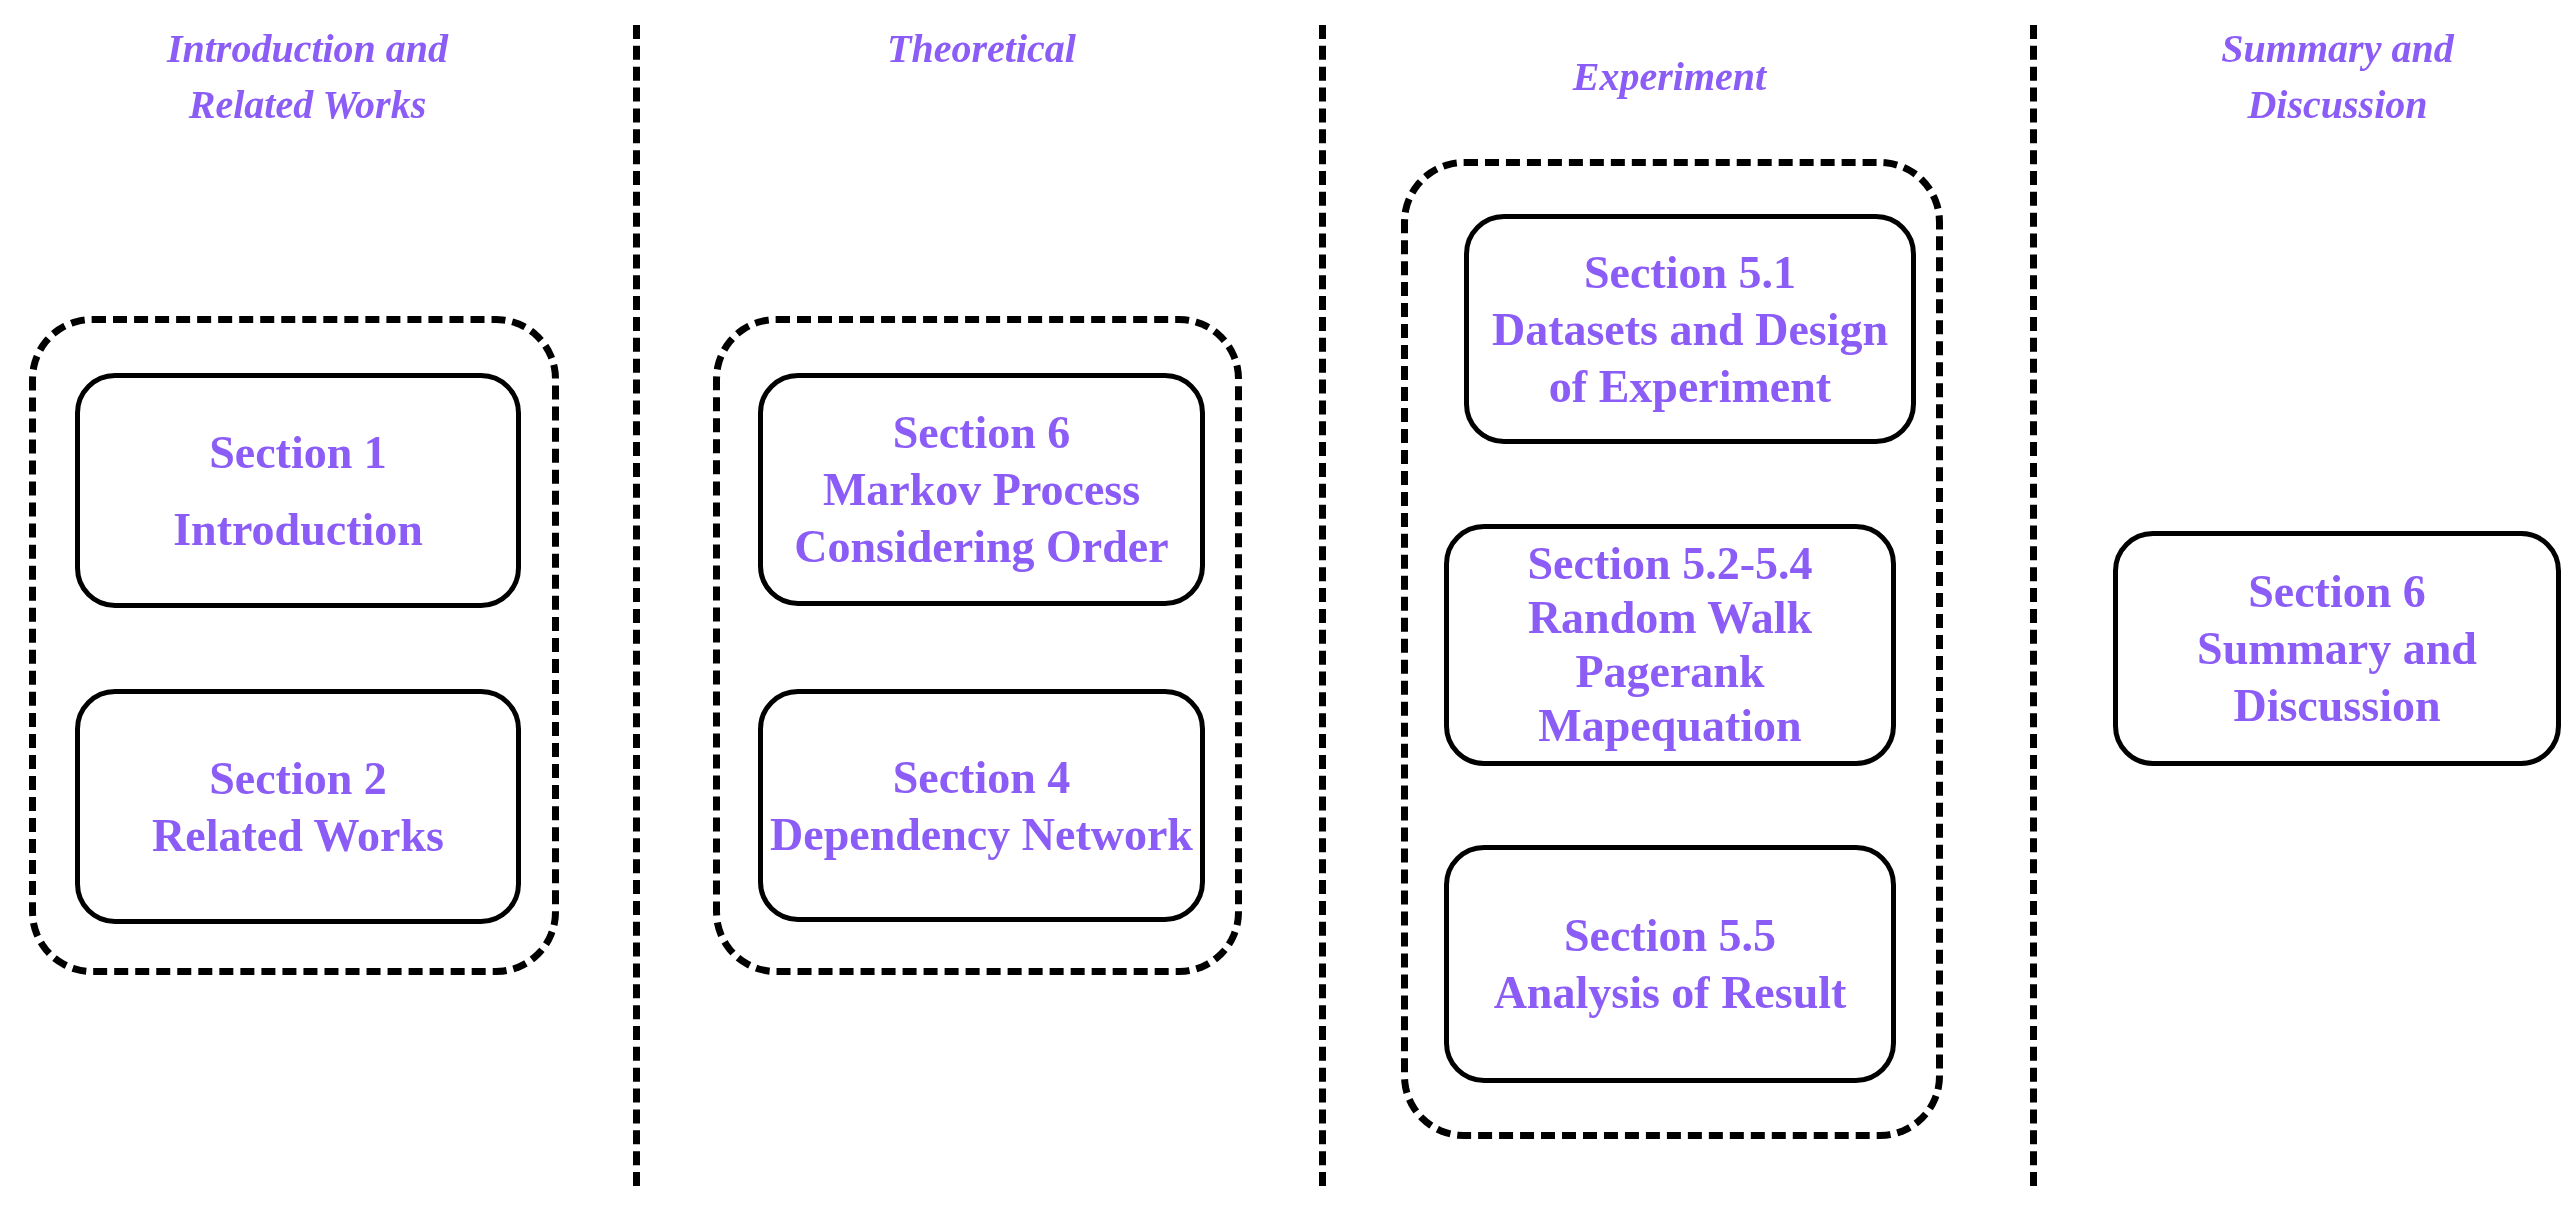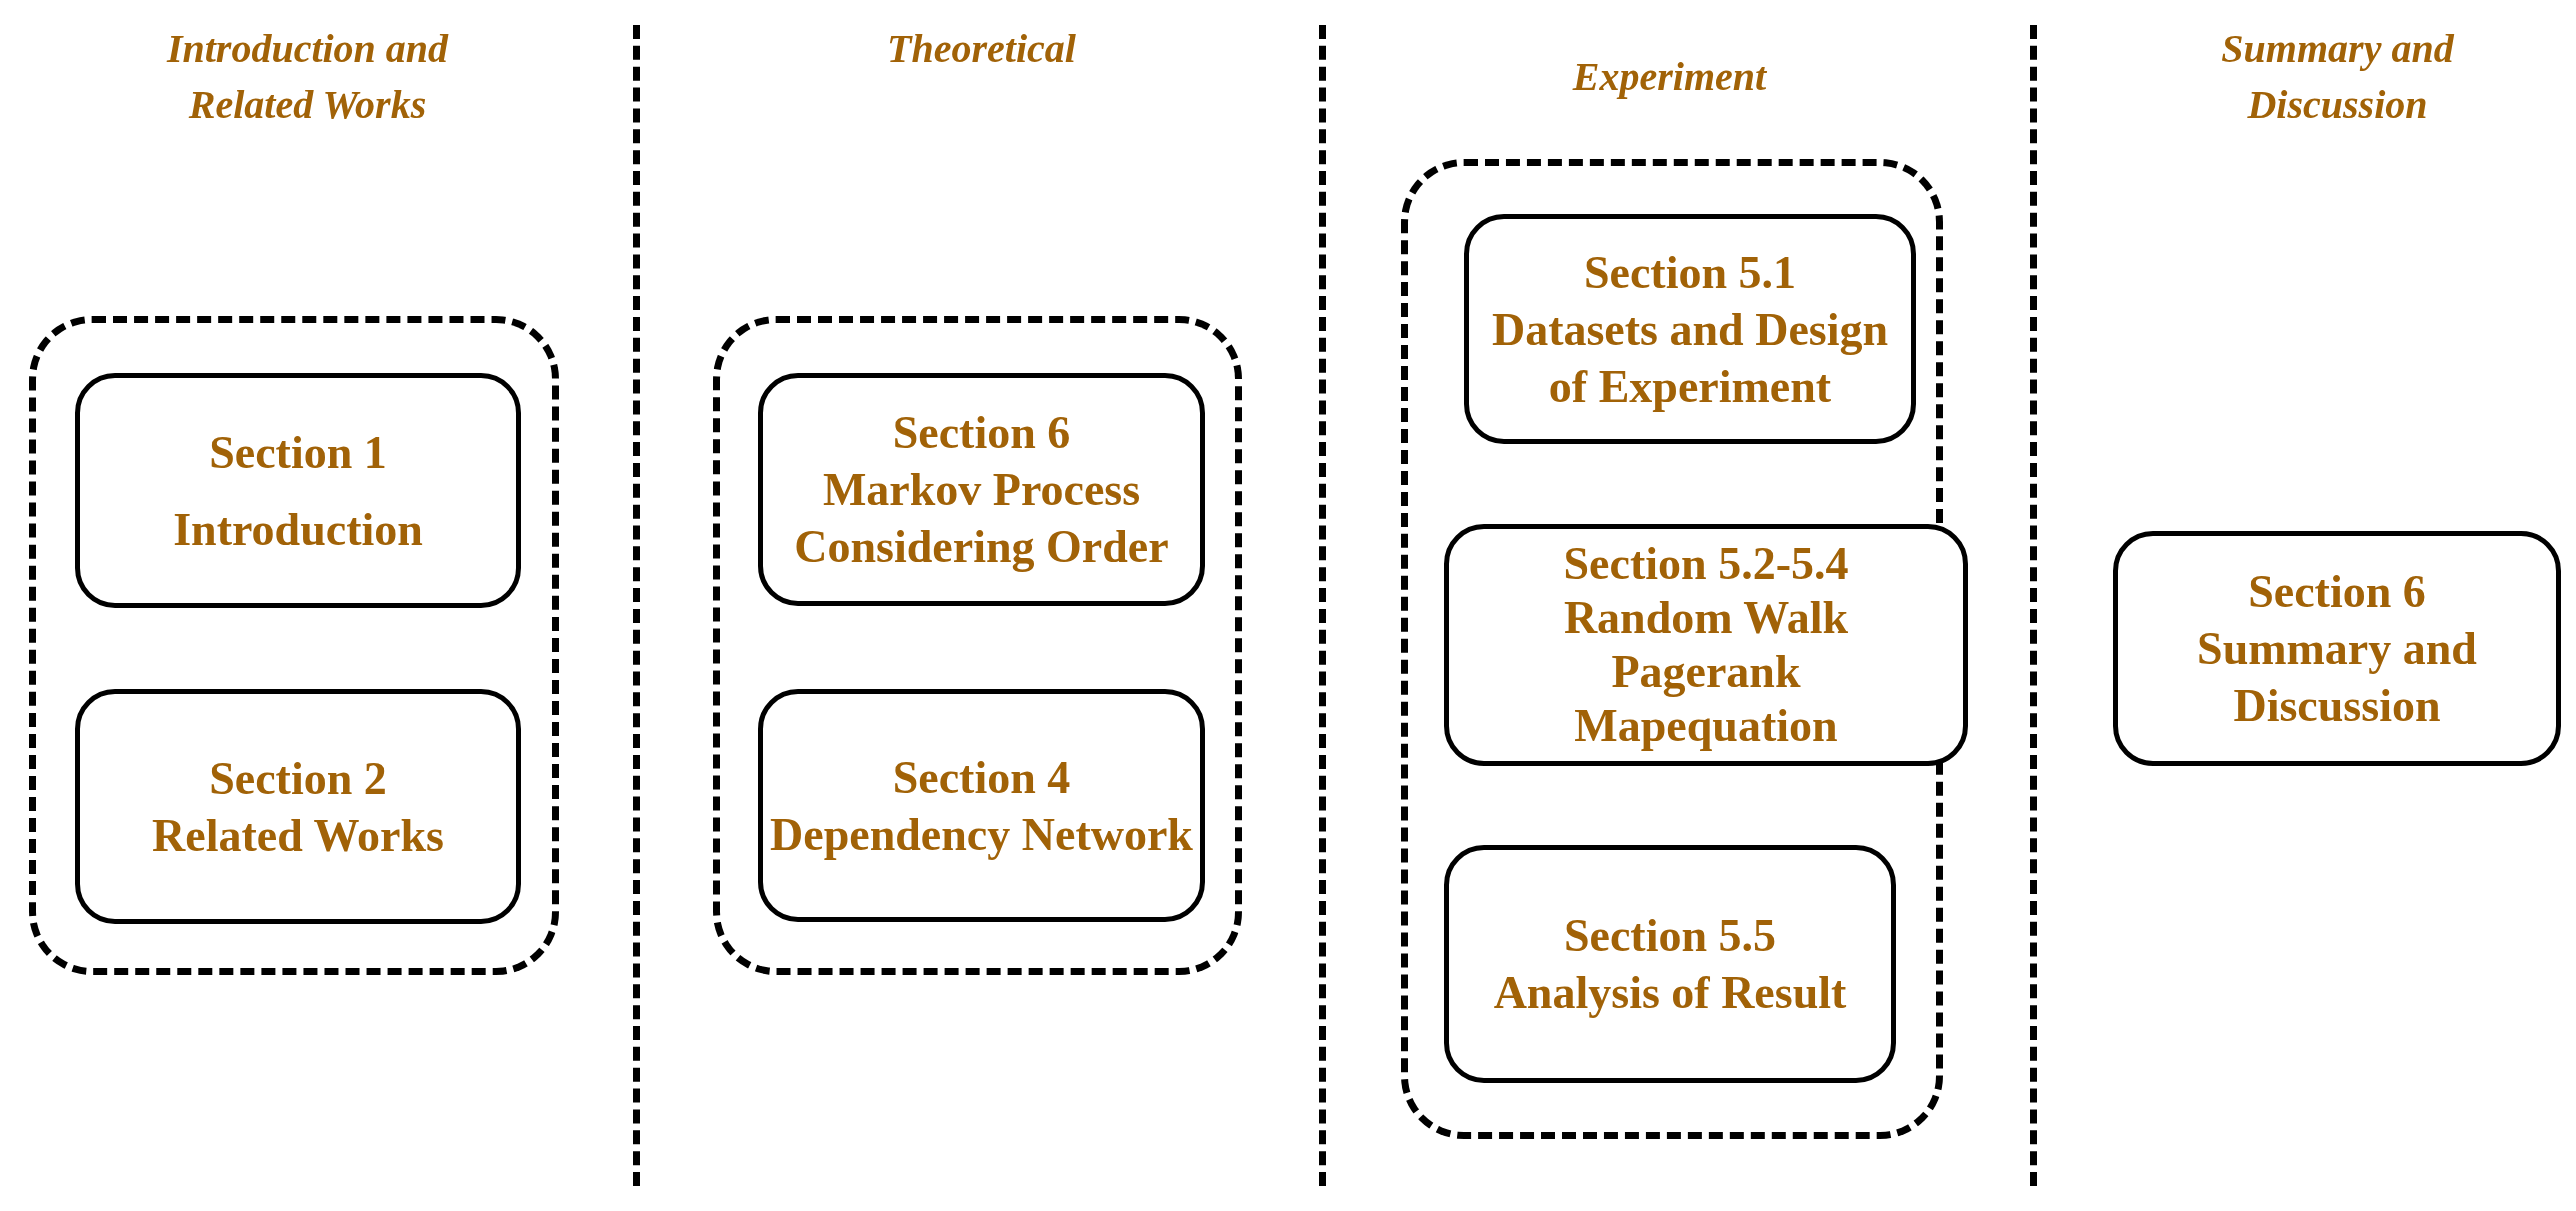--- a/index.html
+++ b/index.html
@@ -7,21 +7,21 @@
     padding: 0;
     background: #ffffff;
   }
   .stage {
     position: relative;
     width: 2576px;
     height: 1212px;
     background: #ffffff;
     overflow: hidden;
     font-family: "Liberation Serif", "DejaVu Serif", serif;
-    color: #a16207;
+    color: #8b5cf6;
   }
 
   
   .separator {
     position: absolute;
     top: 24.6px;
     height: 1161px;
     width: 0;
     border-left: 7px dashed #000000;
   }
@@ -72,21 +72,21 @@
     font-weight: bold;
     font-size: 46px;
     line-height: 57px;
     white-space: nowrap;
   }
   .b1 { left: 75px;   top: 373px; width: 446px; height: 235px; gap: 20px; }
   .b2 { left: 75px;   top: 689px; width: 446px; height: 235px; }
   .b3 { left: 758px;  top: 373px; width: 447px; height: 233px; }
   .b4 { left: 758px;  top: 689px; width: 447px; height: 233px; text-align: right; }
   .b5 { left: 1444px; top: 214px; width: 452px; height: 230px; margin-left: 20px; }
-  .b6 { left: 1444px; top: 524px; width: 524px; height: 242px; line-height: 54px; }
+  .b6 { left: 1444px; top: 524px; width: 452px; height: 242px; line-height: 54px; }
   .b7 { left: 1444px; top: 845px; width: 452px; height: 238px; }
   .b8 { left: 2113px; top: 531px; width: 448px; height: 235px; }
 </style>
 </head>
 <body>
 
 <div class="stage">
 
   <div class="separator sep1"></div>
   <div class="separator sep2"></div>

